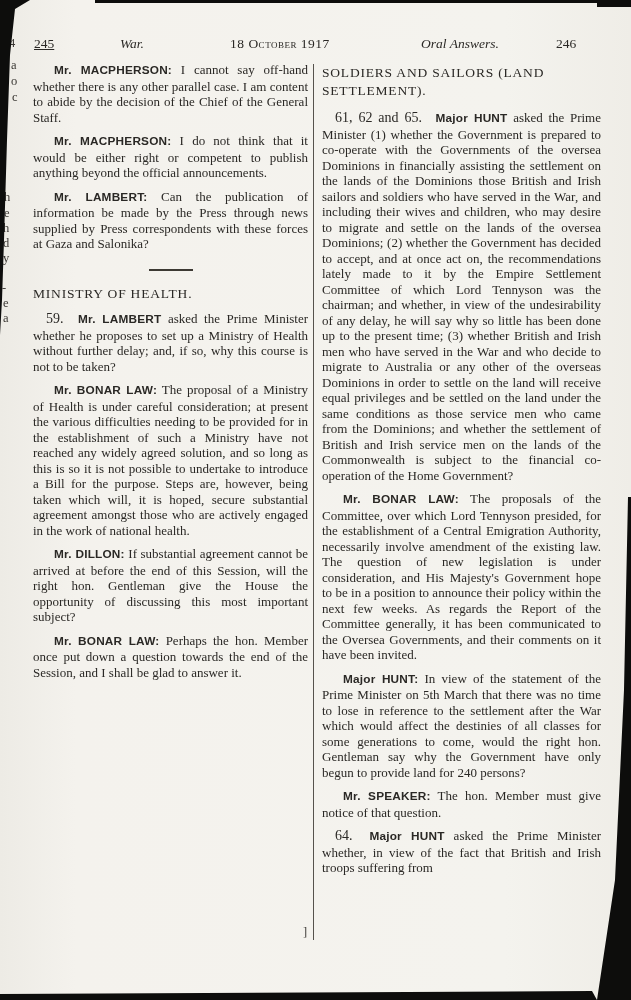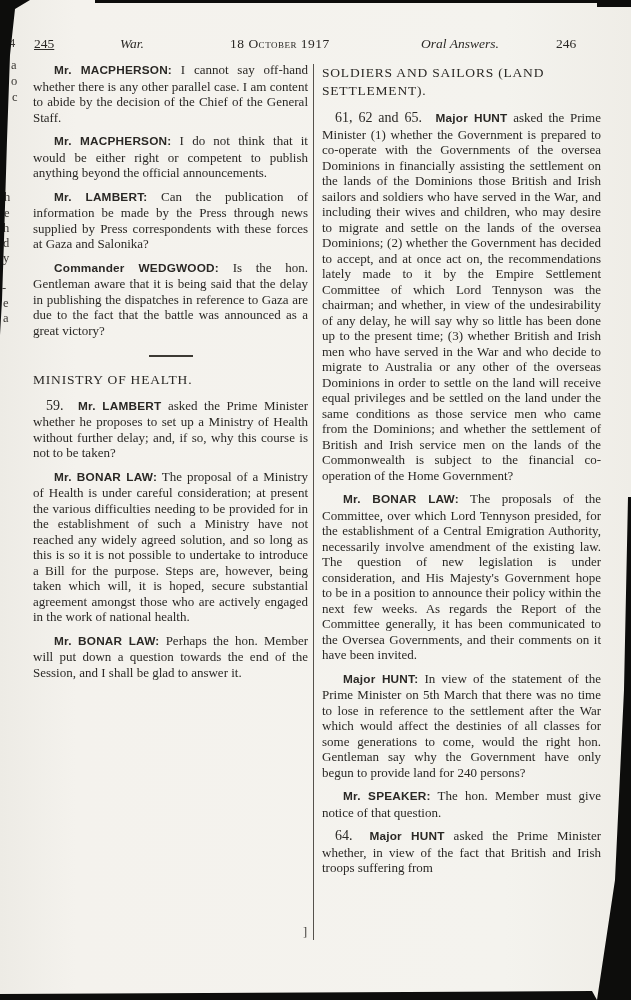--- a/index.html
+++ b/index.html
@@ -74,45 +74,45 @@
     <p class="block">
       <span class="speaker">Mr. MACPHERSON:</span>
       <span>I do not think that it would be either right or competent to publish anything beyond the official announcements.</span>
     </p>
 
     <p class="block">
       <span class="speaker">Mr. LAMBERT:</span>
       <span>Can the publication of information be made by the Press through news supplied by Press correspondents with these forces at Gaza and Salonika?</span>
     </p>
 
-    <p class="block">
-      <span class="speaker">Commander WEDGWOOD:</span>
-      <span>Is the hon. Gentleman aware that it is being said that the delay in publishing the dispatches in reference to Gaza are due to the fact that the battle was announced as a great victory?</span>
-    </p>
 
 
     <div class="rule-divider"></div>
 
     <h3 class="col-heading">MINISTRY OF HEALTH.</h3>
 
     <p class="block">
       <span class="qnum">59.</span>
       <span class="speaker">Mr. LAMBERT</span>
       <span>asked the Prime Minister whether he proposes to set up a Ministry of Health without further delay; and, if so, why this course is not to be taken?</span>
     </p>
 
     <p class="block">
       <span class="speaker">Mr. BONAR LAW:</span>
       <span>The proposal of a Ministry of Health is under careful consideration; at present the various difficulties needing to be provided for in the establishment of such a Ministry have not reached any widely agreed solution, and so long as this is so it is not possible to undertake to introduce a Bill for the purpose. Steps are, however, being taken which will, it is hoped, secure substantial agreement amongst those who are actively engaged in the work of national health.</span>
     </p>
 
+    <p class="block">
+      <span class="speaker">Mr. DILLON:</span>
+      <span>If substantial agreement cannot be arrived at before the end of this Session, will the right hon. Gentleman give the House the opportunity of discussing this most important subject?</span>
+    </p>
 
     <p class="block">
       <span class="speaker">Mr. BONAR LAW:</span>
-      <span>Perhaps the hon. Member will put down a question towards the end of the Session, and I shall be glad to answer it.</span>
+      <span>Perhaps the hon. Member once put down a question towards the end of the Session, and I shall be glad to answer it.</span>
     </p>
 
   </div>
 
   <div class="col col-right">
 
     <h3 class="col-heading first-heading">SOLDIERS AND SAILORS (LAND SETTLEMENT).</h3>
 
     <p class="block">
       <span class="qnum">61, 62 and 65.</span>

